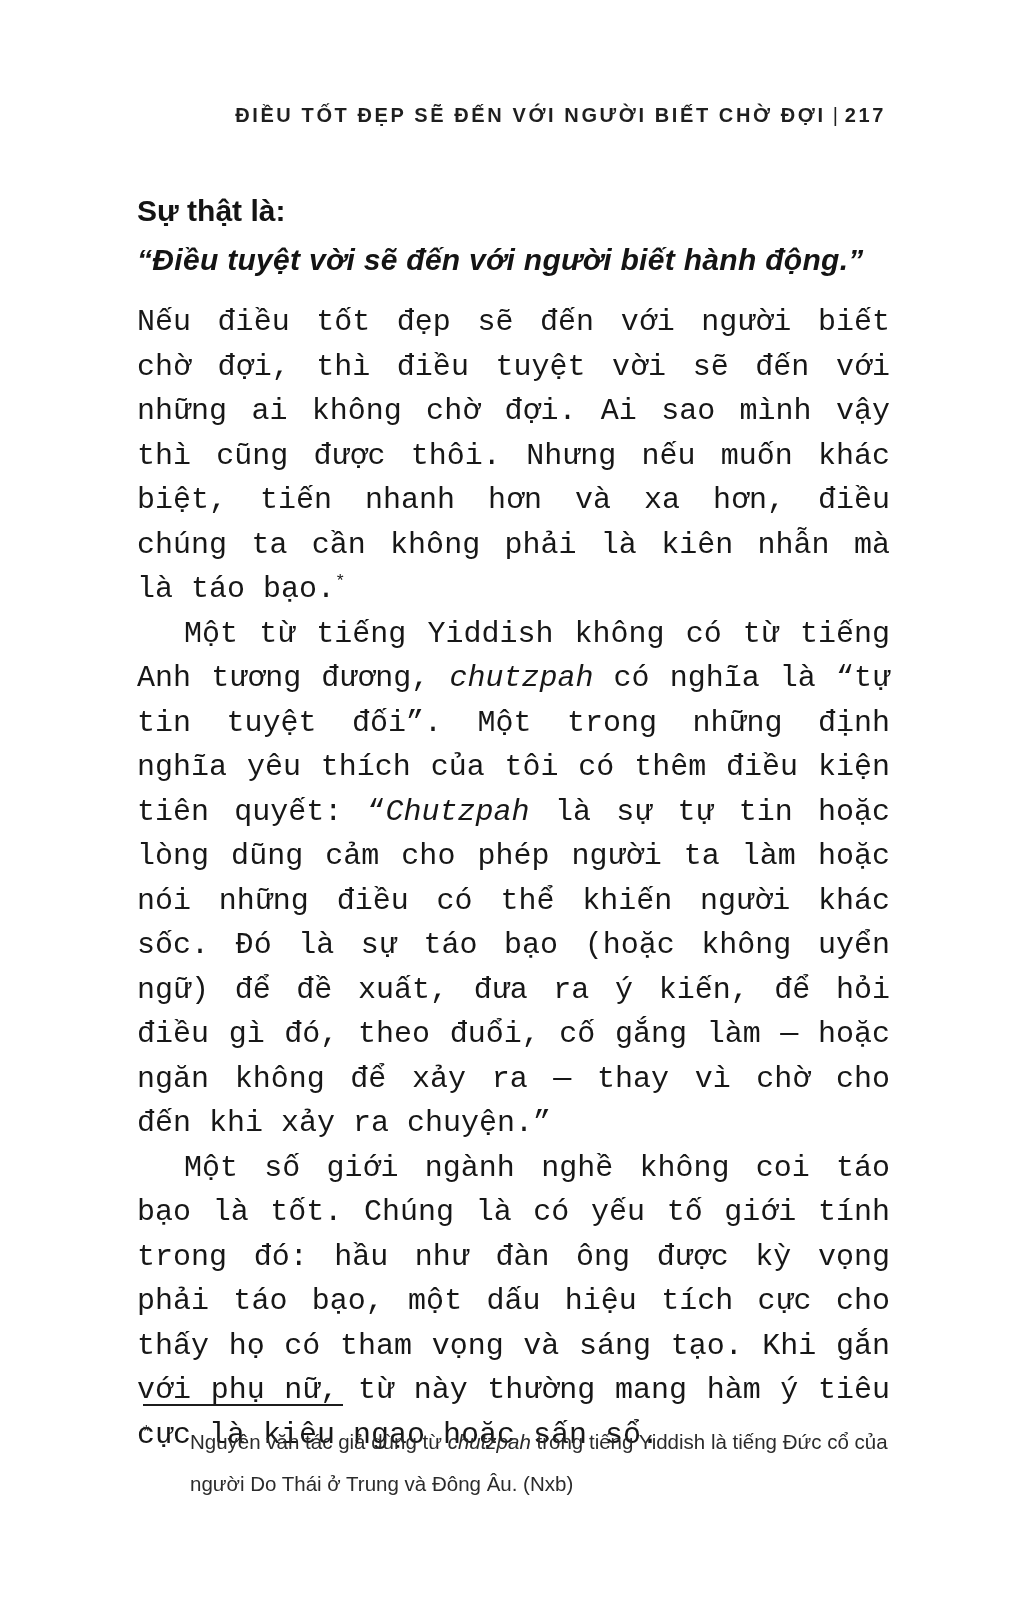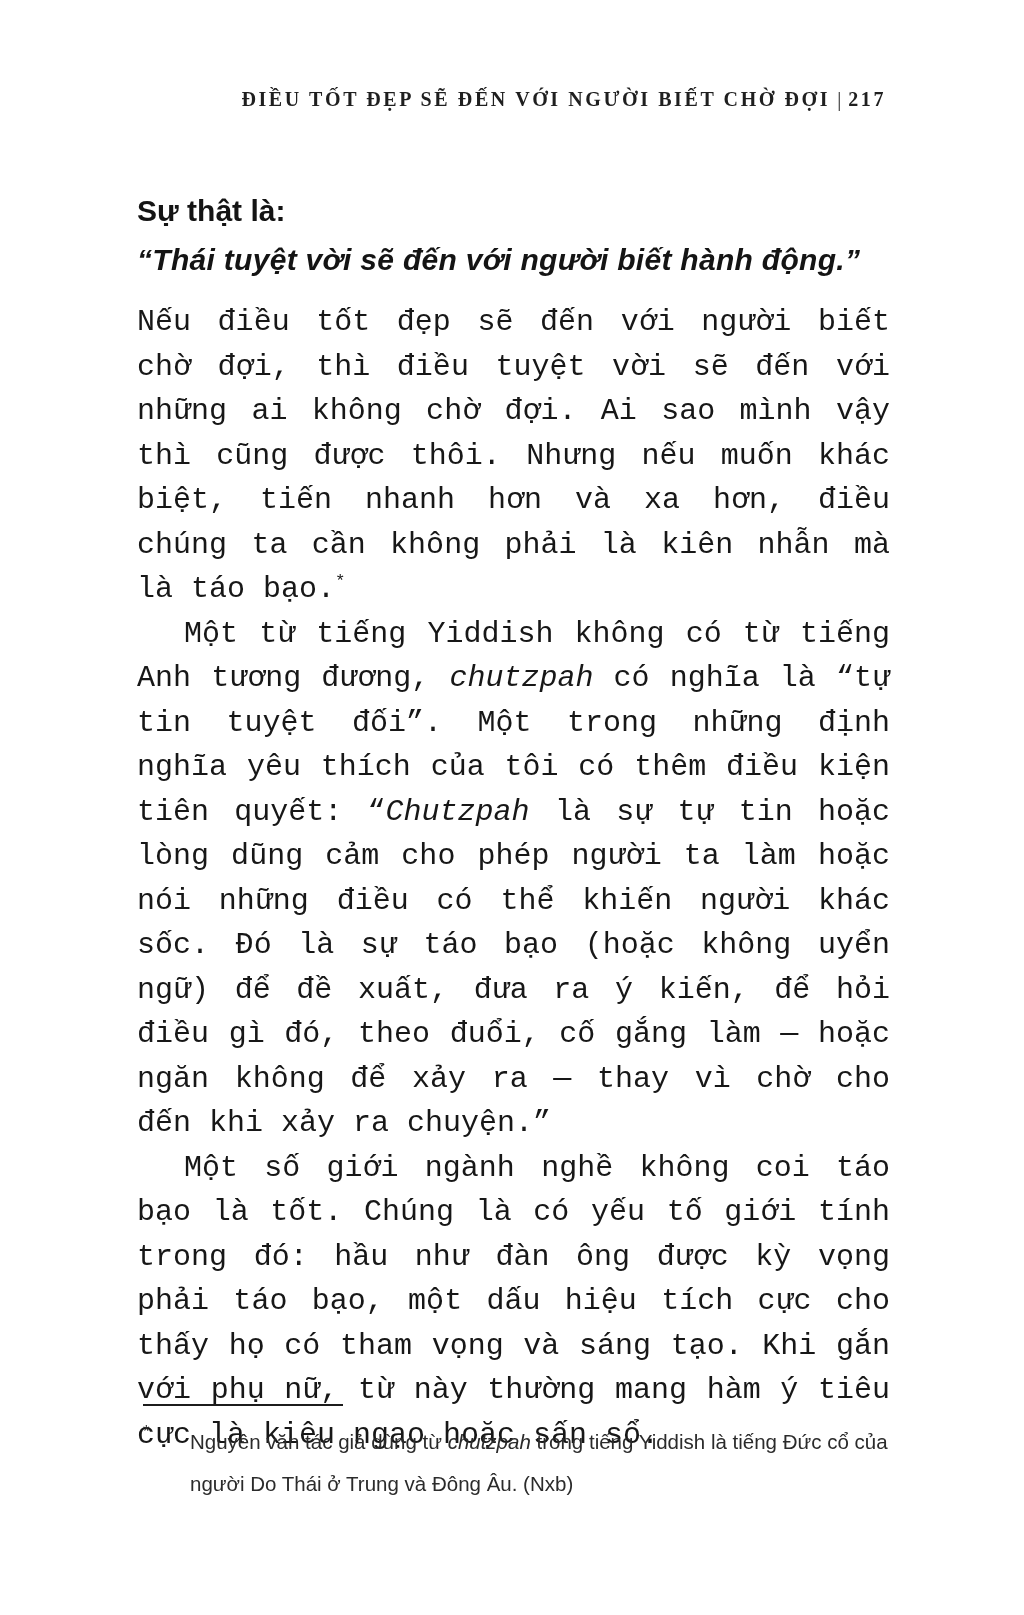--- a/index.html
+++ b/index.html
@@ -7,23 +7,23 @@
     position: relative;
     width: 1024px;
     height: 1615px;
     background: #ffffff;
     color: #1c1c1c;
     overflow: hidden;
   }
   
   .running-head {
     position: absolute;
-    top: 88px;
+    top: 104px;
     right: 138px;
-    font-family: Liberation Serif, serif;
+    font-family: Liberation Sans, sans-serif;
     font-weight: 700;
     font-size: 20px;
     letter-spacing: 2.6px;
     color: #1f1f1f;
     white-space: nowrap;
   }
   .running-head .sep {
     font-weight: 400;
     padding: 0 7px;
     letter-spacing: 0;
@@ -95,21 +95,21 @@
 <body>
 
 <div class="page">
 
   <header class="running-head">
     <span>ĐIỀU TỐT ĐẸP SẼ ĐẾN VỚI NGƯỜI BIẾT CHỜ ĐỢI</span><span class="sep">|</span><span>217</span>
   </header>
 
   <section class="heading">
     <div class="h1">Sự thật là:</div>
-    <div class="h2">“Thái tuyệt vời sẽ đến với người biết hành động.”</div>
+    <div class="h2">“Điều tuyệt vời sẽ đến với người biết hành động.”</div>
   </section>
 
   <main class="body-text">
       <p class=""><span>Nếu điều tốt đẹp sẽ đến với người biết chờ đợi, thì điều tuyệt vời sẽ đến với những ai không chờ đợi. Ai sao mình vậy thì cũng được thôi. Nhưng nếu muốn khác biệt, tiến nhanh hơn và xa hơn, điều chúng ta cần không phải là kiên nhẫn mà là táo bạo.</span><sup>*</sup></p>
       <p class="indent"><span>Một từ tiếng Yiddish không có từ tiếng Anh tương đương, </span><em>chutzpah</em><span> có nghĩa là “tự tin tuyệt đối”. Một trong những định nghĩa yêu thích của tôi có thêm điều kiện tiên quyết: “</span><em>Chutzpah</em><span> là sự tự tin hoặc lòng dũng cảm cho phép người ta làm hoặc nói những điều có thể khiến người khác sốc. Đó là sự táo bạo (hoặc không uyển ngữ) để đề xuất, đưa ra ý kiến, để hỏi điều gì đó, theo đuổi, cố gắng làm — hoặc ngăn không để xảy ra — thay vì chờ cho đến khi xảy ra chuyện.”</span></p>
       <p class="indent"><span>Một số giới ngành nghề không coi táo bạo là tốt. Chúng là có yếu tố giới tính trong đó: hầu như đàn ông được kỳ vọng phải táo bạo, một dấu hiệu tích cực cho thấy họ có tham vọng và sáng tạo. Khi gắn với phụ nữ, từ này thường mang hàm ý tiêu cực là kiêu ngạo hoặc sấn sổ.</span></p>
     </main>
 
   <footer class="footnote">
     <div class="fn-rule"></div>

